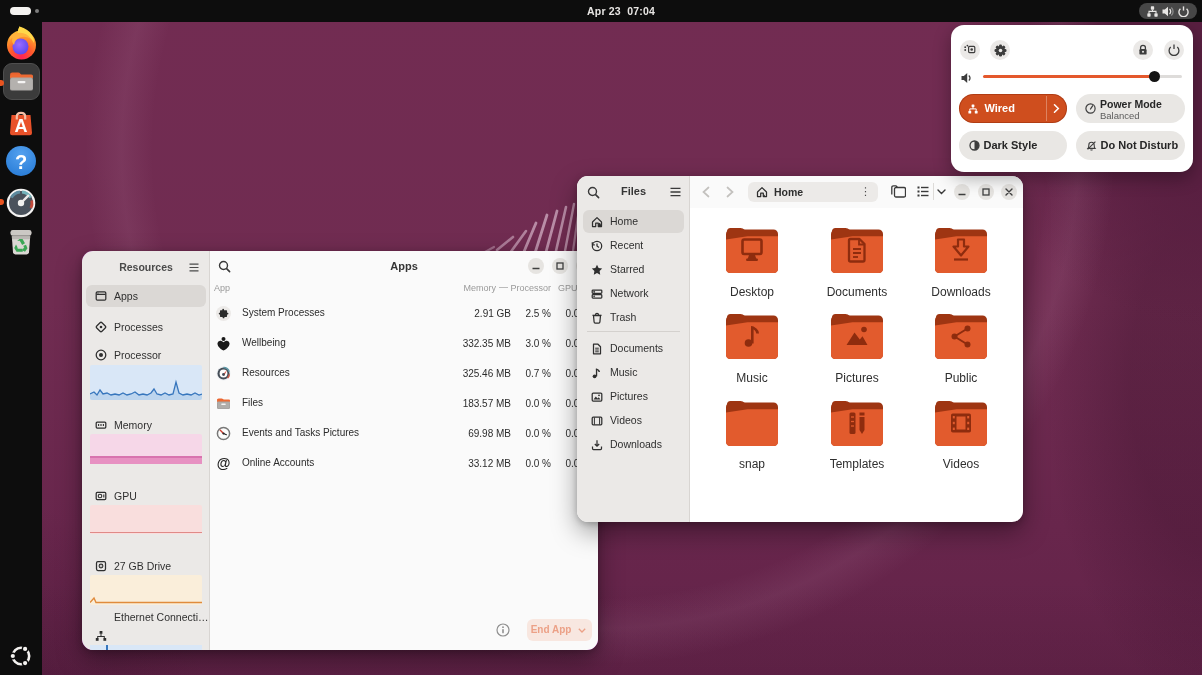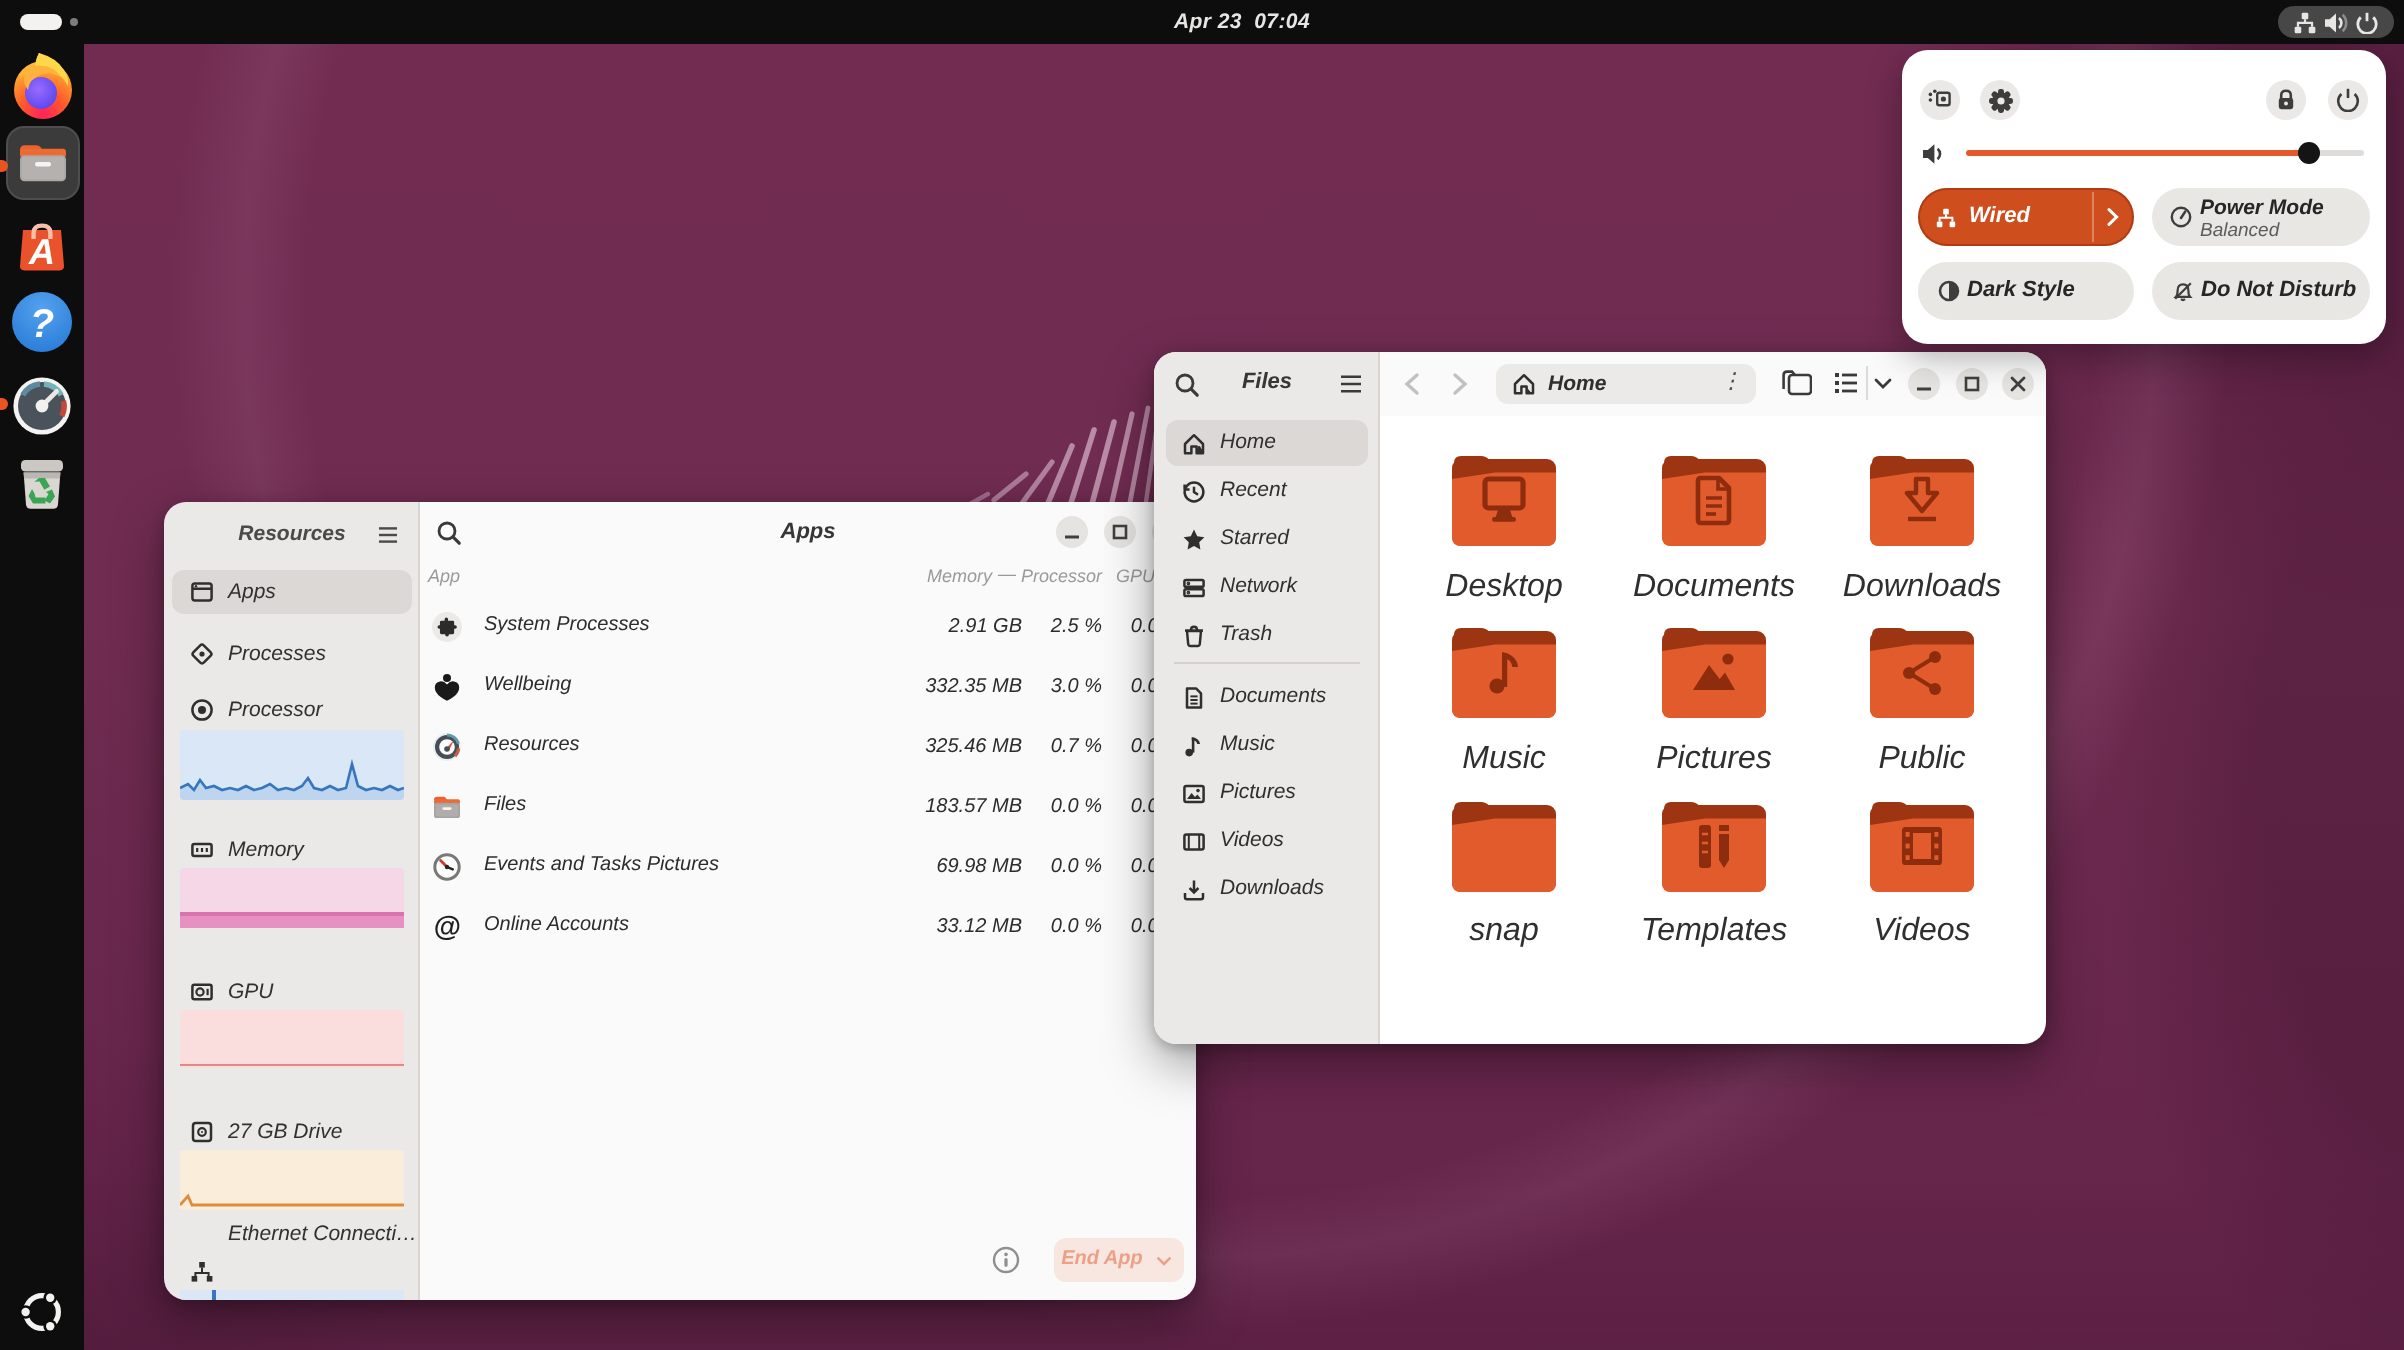--- a/index.html
+++ b/index.html
@@ -1,18 +1,18 @@
 <!DOCTYPE html>
 <html><head>
 <meta charset="utf-8">
 <style>
 * { margin:0; padding:0; box-sizing:border-box; }
 html,body { width:1202px; height:675px; overflow:hidden; }
 body { font-family:"Liberation Sans", sans-serif; position:relative; background:#6e2a4f; }
-.abs { position:absolute;font-style:italic; }
+.abs { position:absolute; }
 
 
 #wall { left:0; top:0; width:1202px; height:675px; overflow:hidden;
   background:
     radial-gradient(circle 520px at 600px 150px, rgba(0,0,0,0) 0 86%, rgba(236,190,220,0.08) 92%, rgba(0,0,0,0) 99%),
     radial-gradient(circle 260px at 1225px 70px, #591f41 0 45%, rgba(89,31,65,0) 100%),
     radial-gradient(ellipse 170px 330px at 1215px 380px, rgba(30,5,22,0.22) 0 50%, rgba(30,5,22,0) 100%),
     radial-gradient(circle 300px at -60px 770px, rgba(28,4,20,0.16) 0 40%, rgba(28,4,20,0) 95%),
     linear-gradient(180deg, rgba(0,0,0,0) 86%, rgba(18,0,12,0.08) 100%),
     linear-gradient(180deg, #722c52 0%, #702c51 45%, #68264c 78%, #632349 100%);
@@ -48,21 +48,21 @@
 
 
 #files { left:577px; top:176px; width:446px; height:346px; z-index:20; background:#ffffff; }
 #files-side { left:0; top:0; width:113px; height:346px; background:#ebe9e7; border-right:1px solid #d8d5d2; }
 .fs-row { position:absolute; left:6px; width:101px; height:23px; border-radius:6px; }
 .fs-row .ic { position:absolute; left:8px; top:5.5px; width:12px; height:12px; }
 .fs-row .tx { position:absolute; left:27px; top:0; line-height:23px; font-size:10.5px; color:#2f2f2f; }
 #files-head { left:113px; top:0; width:333px; height:32px; background:#fafafa; }
 .wbtn { position:absolute; top:8px; width:16px; height:16px; border-radius:50%; background:#e6e4e1; }
 .folder { position:absolute; width:55px; height:47px; }
-.flabel { position:absolute; width:104px; text-align:center; font-size:16px; color:#2f2f2f; }
+.flabel { position:absolute; width:104px; text-align:center; font-size:12px; color:#2f2f2f; }
 
 
 #qs { left:951px; top:25px; width:242px; height:147px; border-radius:13px; background:#ffffff;
   box-shadow:0 6px 18px rgba(0,0,0,0.32); z-index:30; }
 .qs-circ { position:absolute; top:15px; width:20px; height:20px; border-radius:50%; background:#ebe9e7;
   display:flex; align-items:center; justify-content:center; }
 .qs-btn { position:absolute; height:29px; border-radius:15px; background:#e9e7e4; }
 </style>
 </head>
 <body>

